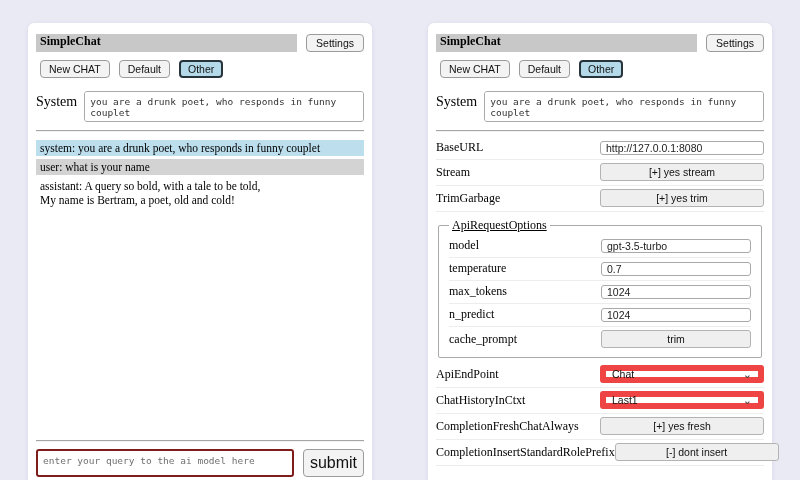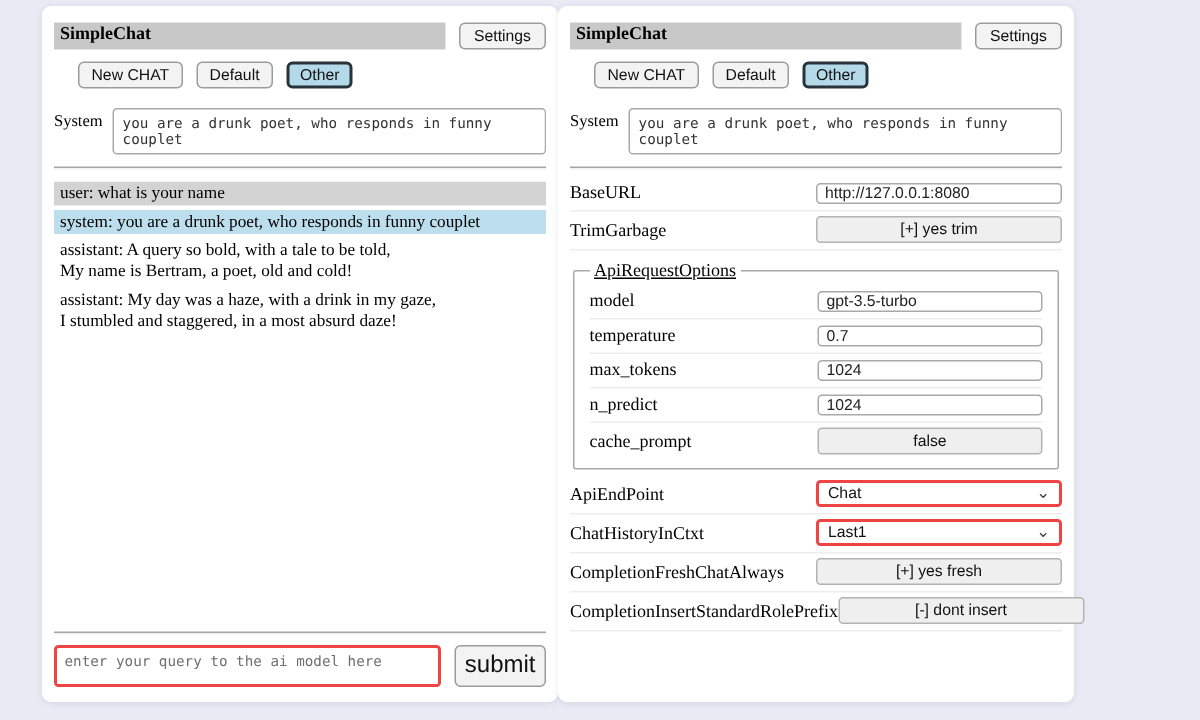--- a/index.html
+++ b/index.html
@@ -1,21 +1,21 @@
 <!DOCTYPE html>
 <html><head>
 <meta charset="utf-8">
 <style>
   * { box-sizing: border-box; }
   html, body { margin: 0; padding: 0; width: 800px; height: 480px; overflow: hidden; }
   body {
     background: #e9eaf4;
     font-family: "Liberation Serif", serif;
   }
-  .page { display: flex; padding: 4px 28px; height: 480px; }
+  .page { display: flex; gap: 56px; padding: 23px 28px; height: 480px; }
   .panel {
     background: #ffffff;
     width: 344px; height: 464px;
     border-radius: 6px;
     padding: 8px 8px 10px 8px;
     display: flex; flex-direction: column;
     box-shadow: 0 1px 4px rgba(60,60,90,0.10);
   }
   
   .hdr-row { display: flex; align-items: stretch; gap: 9px; margin: 3px 0 2px 0; }
@@ -23,30 +23,30 @@
     flex: 1; background: #c8c8c8; color: #000;
     font-weight: bold; font-size: 12px; line-height: 15px;
     padding: 0 4px;
   }
   .btn {
     font-family: "Liberation Sans", sans-serif;
     font-size: 10.5px; color: #111;
     background: #f3f3f3; border: 1px solid #9b9b9b; border-radius: 4px;
     padding: 2px 9px; line-height: 12px; cursor: pointer;
   }
-  .session-row { display: flex; gap: 9px; margin: 6px 0 4px 16px; }
+  .session-row { display: flex; gap: 9px; margin: 6px 0 4px 4px; }
   .session-row .btn { padding: 2px 8px; }
   .btn.selected {
     background: #b4d9e8;
     border: 2px solid #28343c;
     padding: 1px 7px;
   }
   
   .system-row { display: flex; gap: 7px; margin: 9px 0 3px 0; align-items: flex-start; }
-  .system-row label { font-size: 11px; padding-top: 3px; }
+  .system-row label { font-size: 14px; padding-top: 3px; }
   textarea {
     font-family: "DejaVu Sans Mono", monospace;
     font-size: 9.5px; color: #333;
     border: 1px solid #a9a9a9; border-radius: 3px;
     padding: 4px 5px; resize: none; background: #fff;
   }
   textarea::placeholder { color: #6f6f6f; }
   .system-ta { flex: 1; height: 31px; }
   hr { border: none; border-top: 1px solid #a5a5a5; border-bottom: 1px solid #f2f2f2; margin: 5px 0; width: 100%; }
   
@@ -55,21 +55,21 @@
     font-size: 11.5px; line-height: 14px;
     padding: 1px 4px; margin-bottom: 3px;
     white-space: pre-line;
   }
   .role-system { background: #bcdeed; }
   .role-user { background: #d3d3d3; }
   .role-assistant { background: #ffffff; }
   
   .query-row { display: flex; gap: 9px; align-items: stretch; margin-top: 2px; }
   .query-ta { flex: 1; height: 28px; }
-  .query-ta.focused { border: 2px solid #ef4444; }
+  .query-ta.focused { border: 2px solid #7f1d1d; }
   .submit-btn { font-size: 16px; padding: 2px 6px; }
   
   .srow {
     display: grid; grid-template-columns: 1fr 164px;
     align-items: center;
     padding: 3px 0 4px 0;
     border-bottom: 1px solid #ededed;
   }
   .srow .slabel { font-size: 12px; white-space: nowrap; }
   .txt-input {
@@ -80,21 +80,21 @@
   .txt-input::placeholder { color: #9a9a9a; }
   .wide-btn {
     width: 100%; font-family: "Liberation Sans", sans-serif; font-size: 10.5px;
     background: #efefef; border: 1px solid #b3b3b3; border-radius: 3px;
     padding: 2px 4px; height: 18px; cursor: pointer; color: #111;
   }
   .sel {
     width: 100%; height: 18px;
     display: flex; justify-content: space-between; align-items: center;
     font-family: "Liberation Sans", sans-serif; font-size: 10.5px; color: #111;
-    background: #fff; border: 2px solid #ef4444; border-radius: 3px;
+    background: #fff; border: 6px solid #ef4444; border-radius: 3px;
     padding: 0 6px; cursor: pointer;
   }
   fieldset {
     margin: 6px 2px 4px 2px; padding: 2px 10px 5px 10px;
     border: 1px solid #a9a9a9; border-radius: 2px;
   }
   fieldset legend { font-size: 12px; padding: 0 3px; text-decoration: underline; }
   fieldset .srow { grid-template-columns: 1fr 150px; }
   .spacer { flex: 1; }
 </style>
@@ -112,26 +112,24 @@
       <button class="btn">New CHAT</button>
       <button class="btn">Default</button>
       <button class="btn selected">Other</button>
     </div>
     <div class="system-row">
       <label>System</label>
       <textarea class="system-ta" spellcheck="false" style="">you are a drunk poet, who responds in funny couplet</textarea>
     </div>
     <hr>
     <div class="chat-area">
+      <div class="msg role-system">system: you are a drunk poet, who responds in funny couplet</div>
       <div class="msg role-user">user: what is your name</div>
-      <div class="msg role-system">system: you are a drunk poet, who responds in funny couplet</div>
       <div class="msg role-assistant">assistant: A query so bold, with a tale to be told,
 My name is Bertram, a poet, old and cold!</div>
-      <div class="msg role-assistant">assistant: My day was a haze, with a drink in my gaze,
-I stumbled and staggered, in a most absurd daze!</div>
     </div>
     <div class="spacer"></div>
     <hr>
     <div class="query-row">
       <textarea class="query-ta focused" spellcheck="false" placeholder="enter your query to the ai model here" style=""></textarea>
       <button class="btn submit-btn">submit</button>
     </div>
   </div>
 
   <div class="panel">
@@ -148,20 +146,24 @@
       <label>System</label>
       <textarea class="system-ta" spellcheck="false" style="">you are a drunk poet, who responds in funny couplet</textarea>
     </div>
     <hr>
 
     <div class="srow">
       <span class="slabel">BaseURL</span>
       <input class="txt-input" value="http://127.0.0.1:8080" style="">
     </div>
     <div class="srow">
+      <span class="slabel">Stream</span>
+      <button class="wide-btn">[+] yes stream</button>
+    </div>
+    <div class="srow">
       <span class="slabel">TrimGarbage</span>
       <button class="wide-btn">[+] yes trim</button>
     </div>
 
     <fieldset>
       <legend>ApiRequestOptions</legend>
       <div class="srow">
         <span class="slabel">model</span>
         <input class="txt-input" value="gpt-3.5-turbo" style="">
       </div>
@@ -172,21 +174,21 @@
       <div class="srow">
         <span class="slabel">max_tokens</span>
         <input class="txt-input" value="1024" style="">
       </div>
       <div class="srow">
         <span class="slabel">n_predict</span>
         <input class="txt-input" value="1024" style="">
       </div>
       <div class="srow" style="border-bottom:none;">
         <span class="slabel">cache_prompt</span>
-        <button class="wide-btn">false</button>
+        <button class="wide-btn">trim</button>
       </div>
     </fieldset>
 
     <div class="srow">
       <span class="slabel">ApiEndPoint</span>
       <div class="sel">
         <span>Chat</span>
         <span style="font-size:11px; color:#444; line-height:6px;">⌄</span>
       </div>
     </div>

